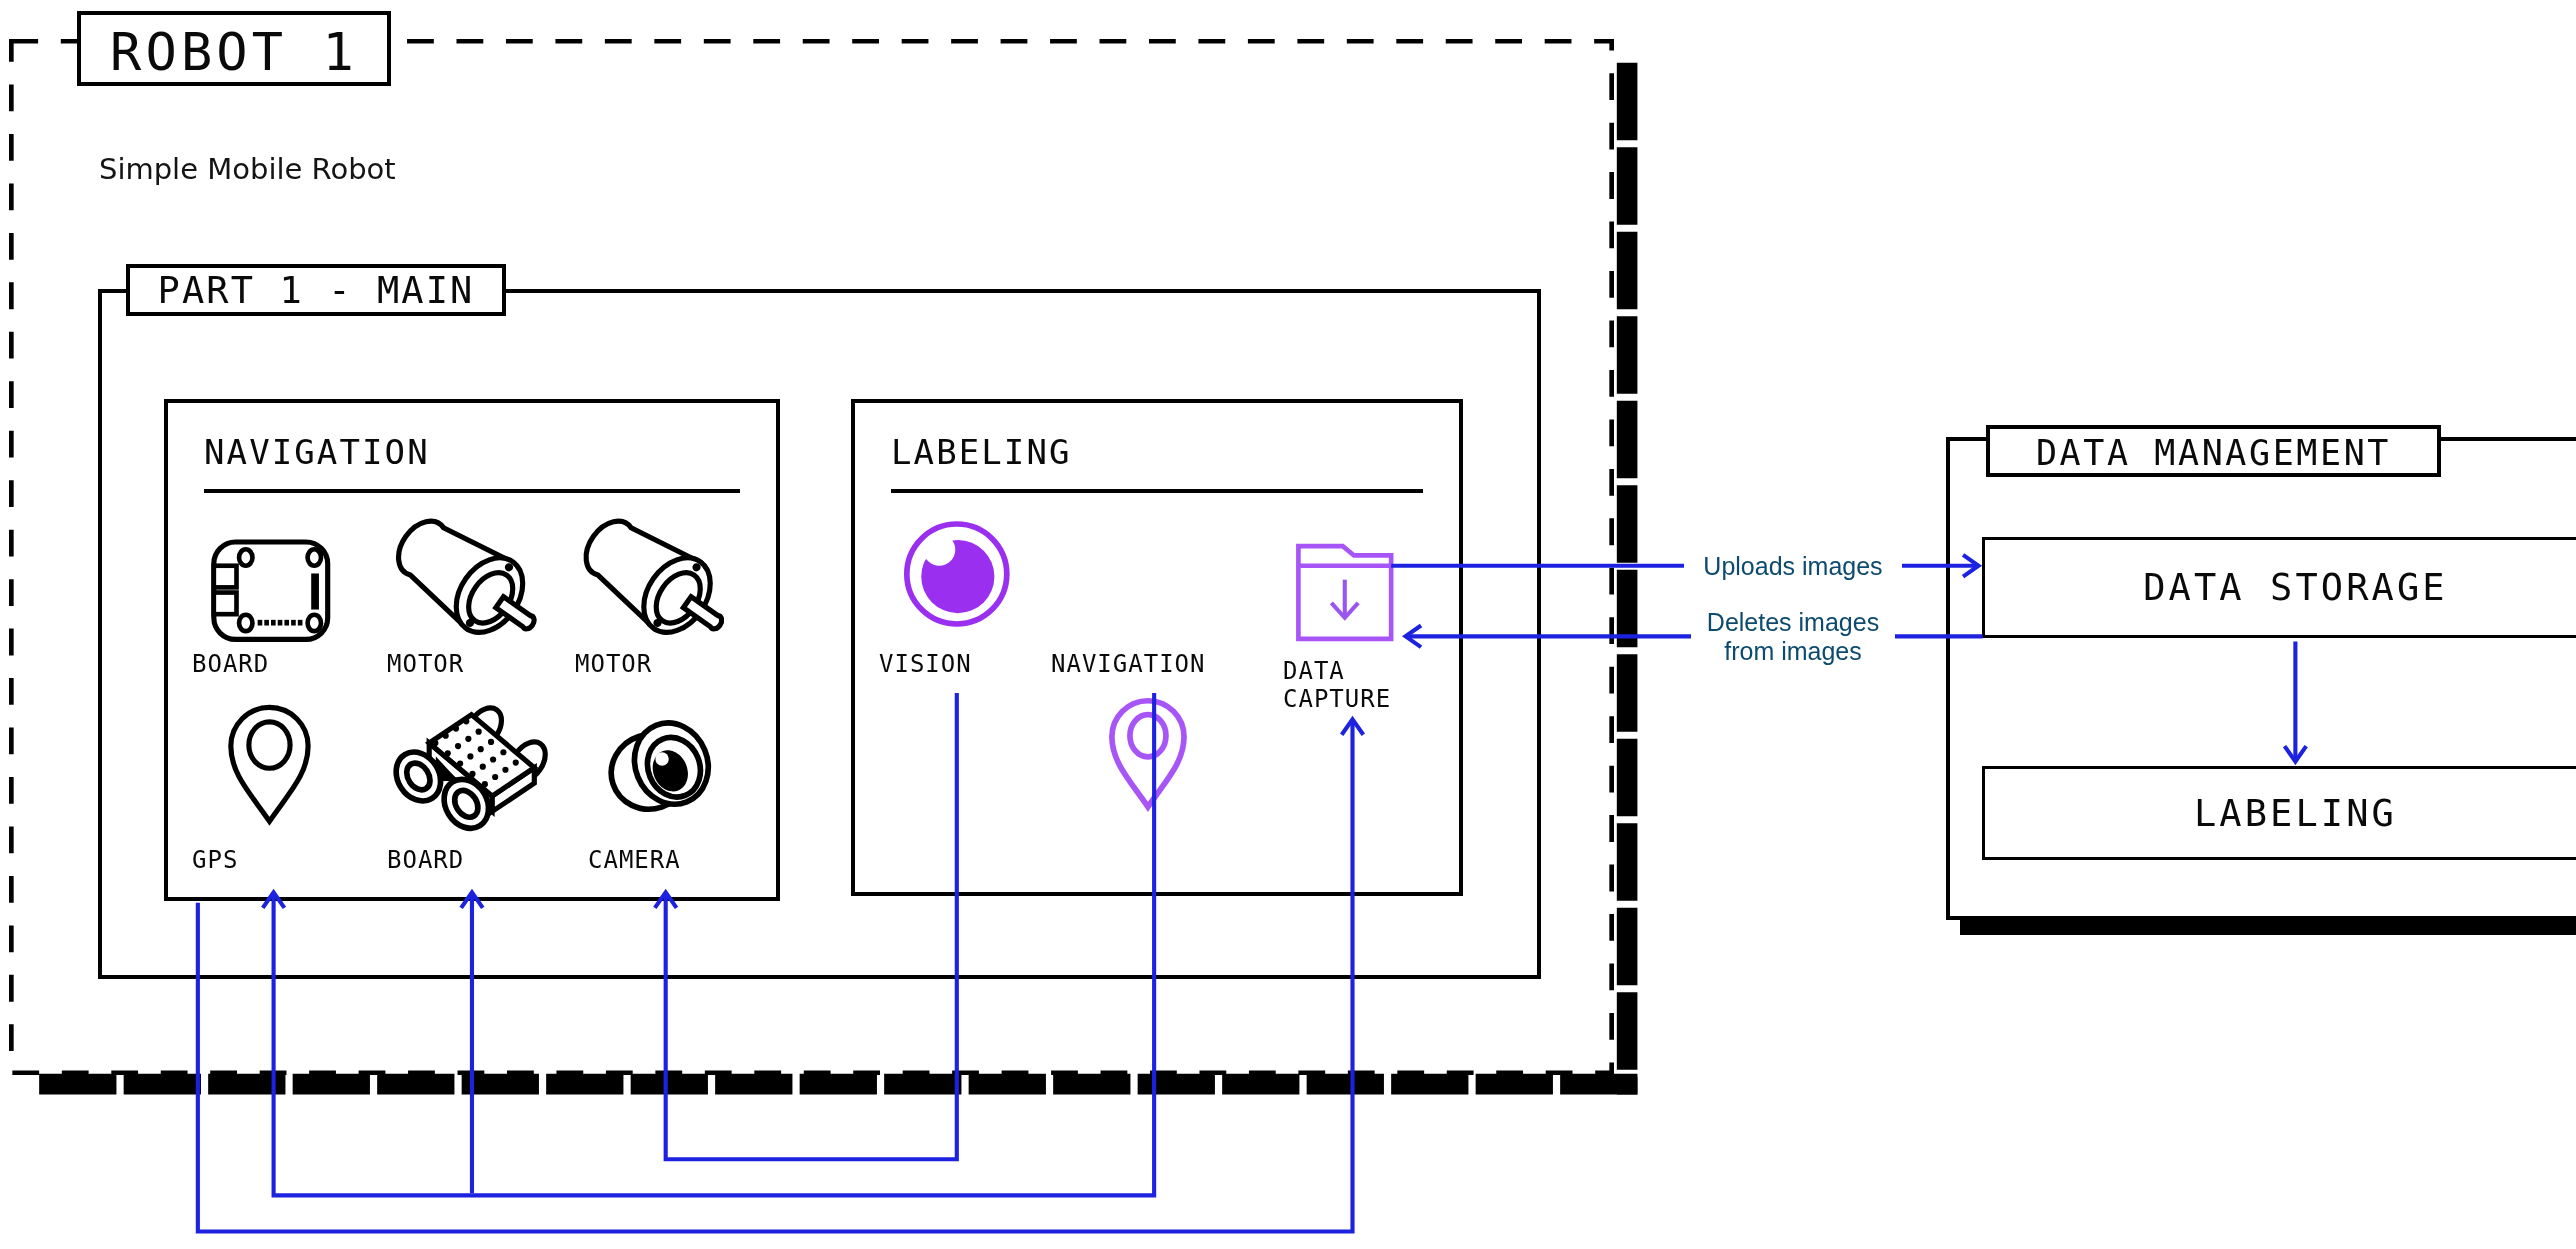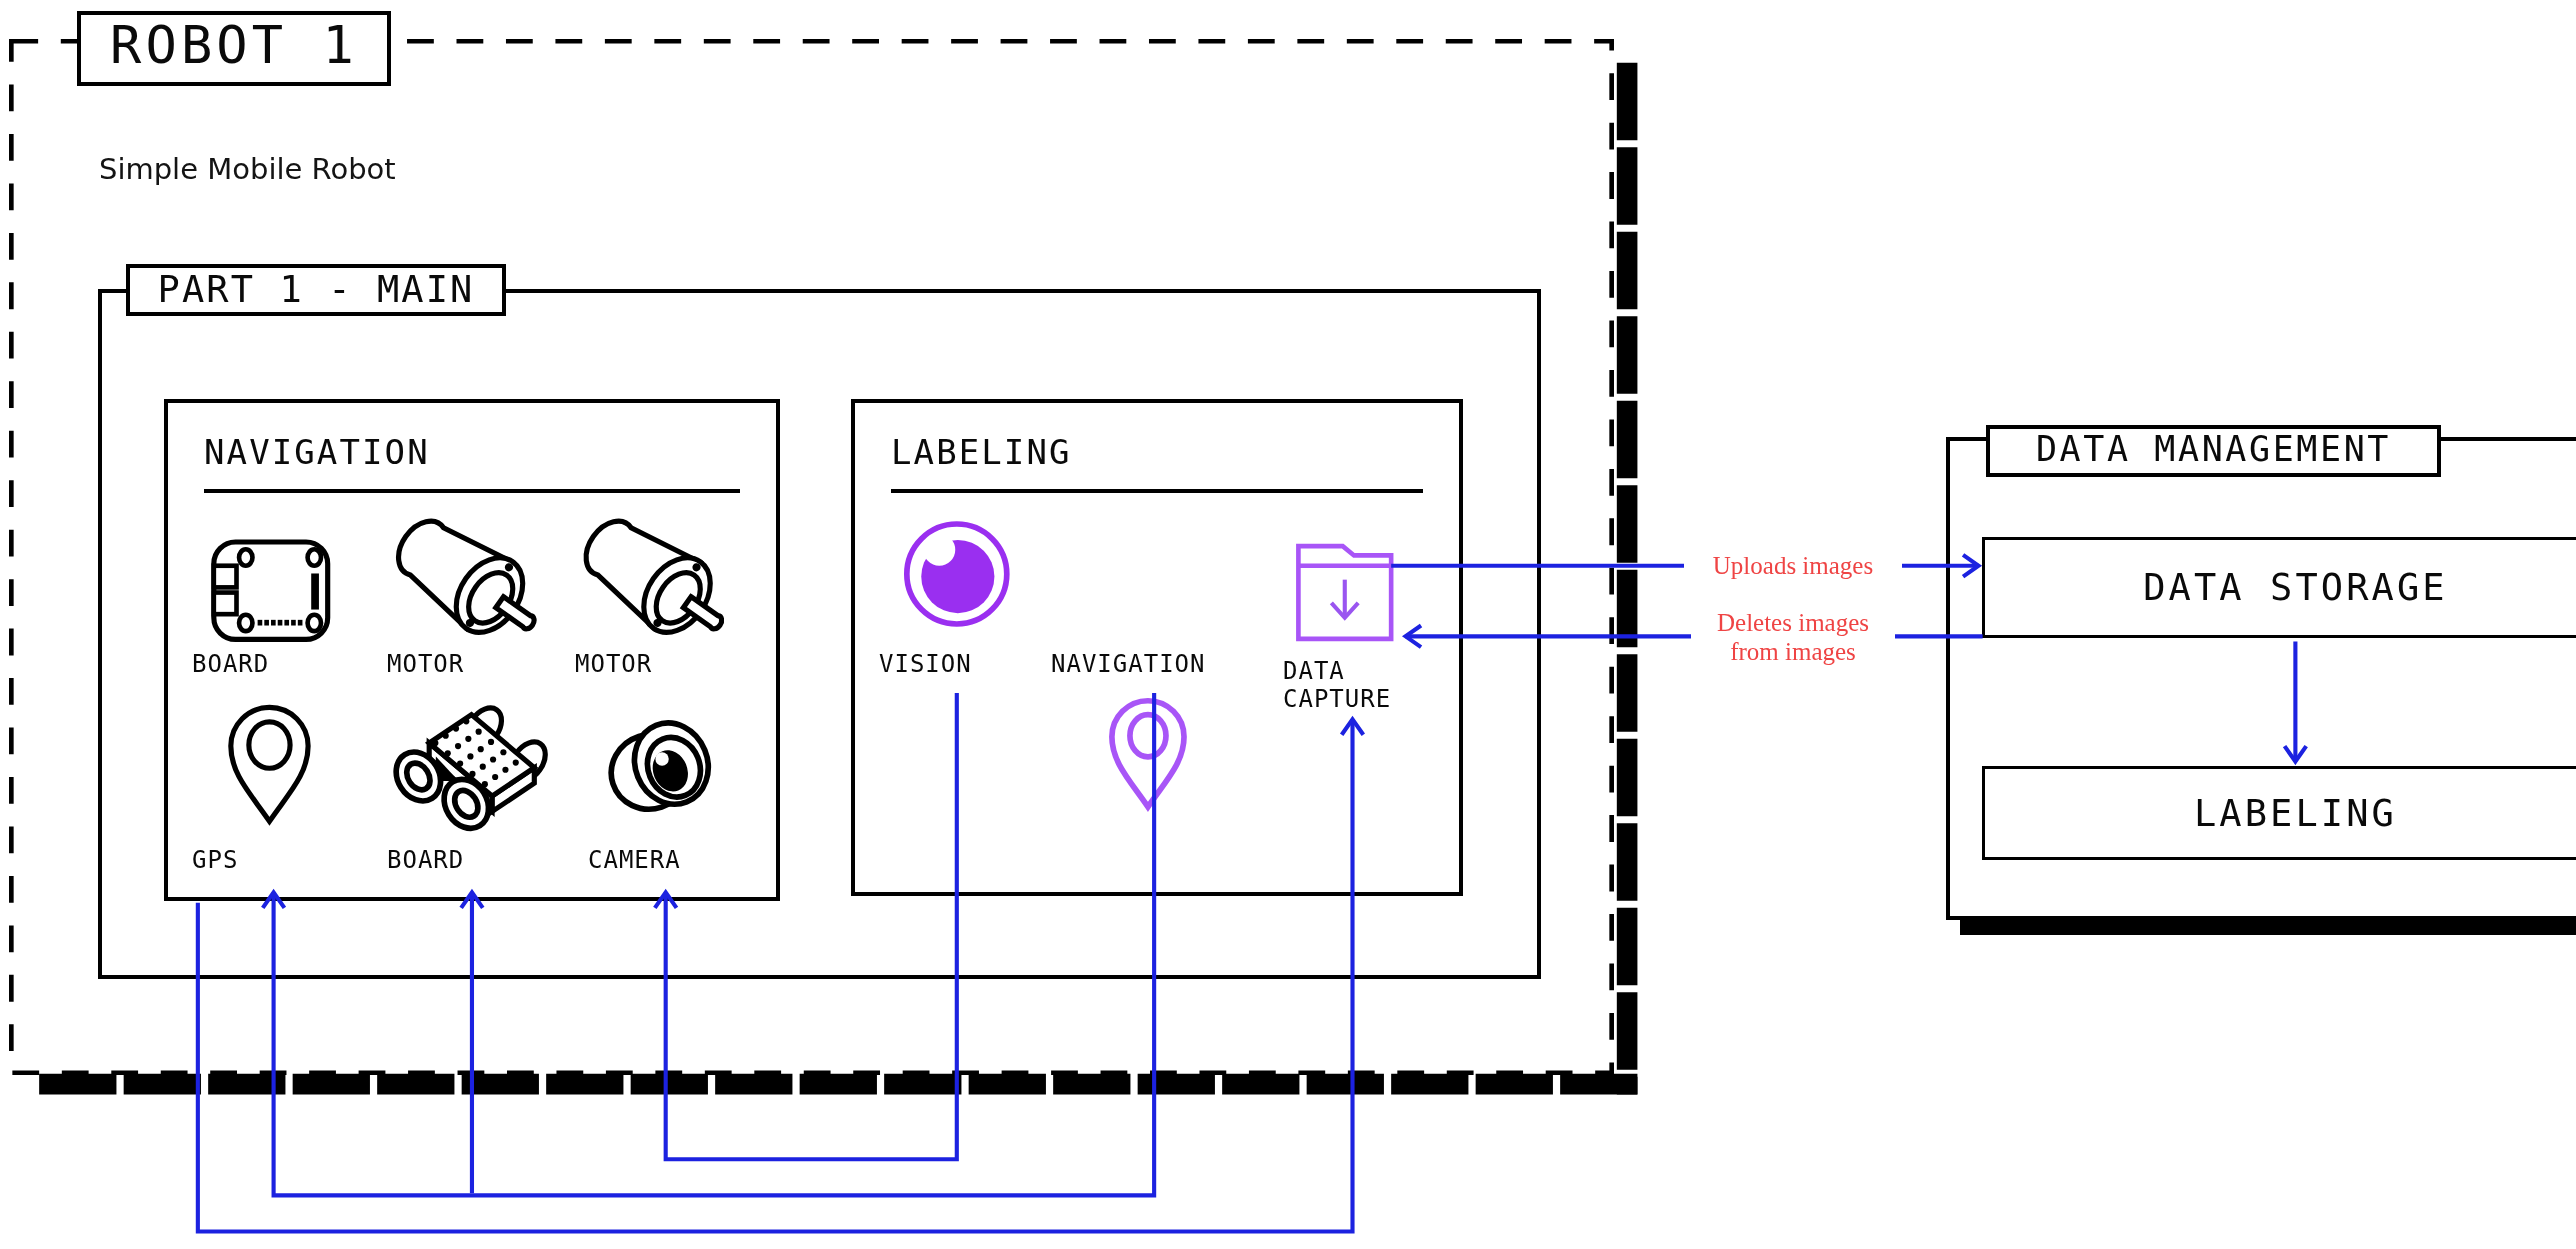--- a/index.html
+++ b/index.html
@@ -3,27 +3,27 @@
 <meta charset="utf-8">
 <style>
   html,body{margin:0;padding:0;background:#fff;}
   #canvas{position:relative;width:2857px;height:1250px;background:#ffffff;overflow:hidden;
           font-family:"DejaVu Sans Mono","Liberation Mono",monospace;color:#0a0a0a;}
   svg.layer{position:absolute;left:0;top:0;width:2857px;height:1250px;pointer-events:none;}
   .box{position:absolute;background:#fff;border:4.1px solid #000;box-sizing:border-box;}
   .thin{border-width:3.1px;}
   .lblbox{display:flex;align-items:center;justify-content:center;white-space:nowrap;}
   .titlebox{position:absolute;background:#fff;border:4.1px solid #000;box-sizing:border-box;
-            display:flex;align-items:flex-start;justify-content:center;white-space:nowrap;}
+            display:flex;align-items:flex-end;justify-content:center;white-space:nowrap;}
   .shadowrect{position:absolute;background:#000;}
   .sectitle{position:absolute;font-size:34px;letter-spacing:2.1px;white-space:nowrap;}
   .rule{position:absolute;height:4.1px;background:#000;}
   .itemlbl{position:absolute;font-size:24px;letter-spacing:1px;text-align:left;line-height:28px;}
-  .annot{position:absolute;font-family:Liberation Serif, serif;
-         font-size:25px;color:#ef4444;text-align:center;background:#fff;
+  .annot{position:absolute;font-family:Liberation Sans, sans-serif;
+         font-size:25px;color:#0c4a6e;text-align:center;background:#fff;
          display:flex;flex-direction:column;align-items:center;justify-content:center;}
   .big{font-size:52px;letter-spacing:4.1px;}
   .mid{font-size:37px;letter-spacing:2.1px;}
   .boxword{font-size:37px;letter-spacing:3.1px;}
   #subtitle{position:absolute;font-family:"DejaVu Sans","Liberation Sans",sans-serif;
             font-size:29px;color:#141414;white-space:nowrap;}
 </style>
 </head>
 <body>
 

